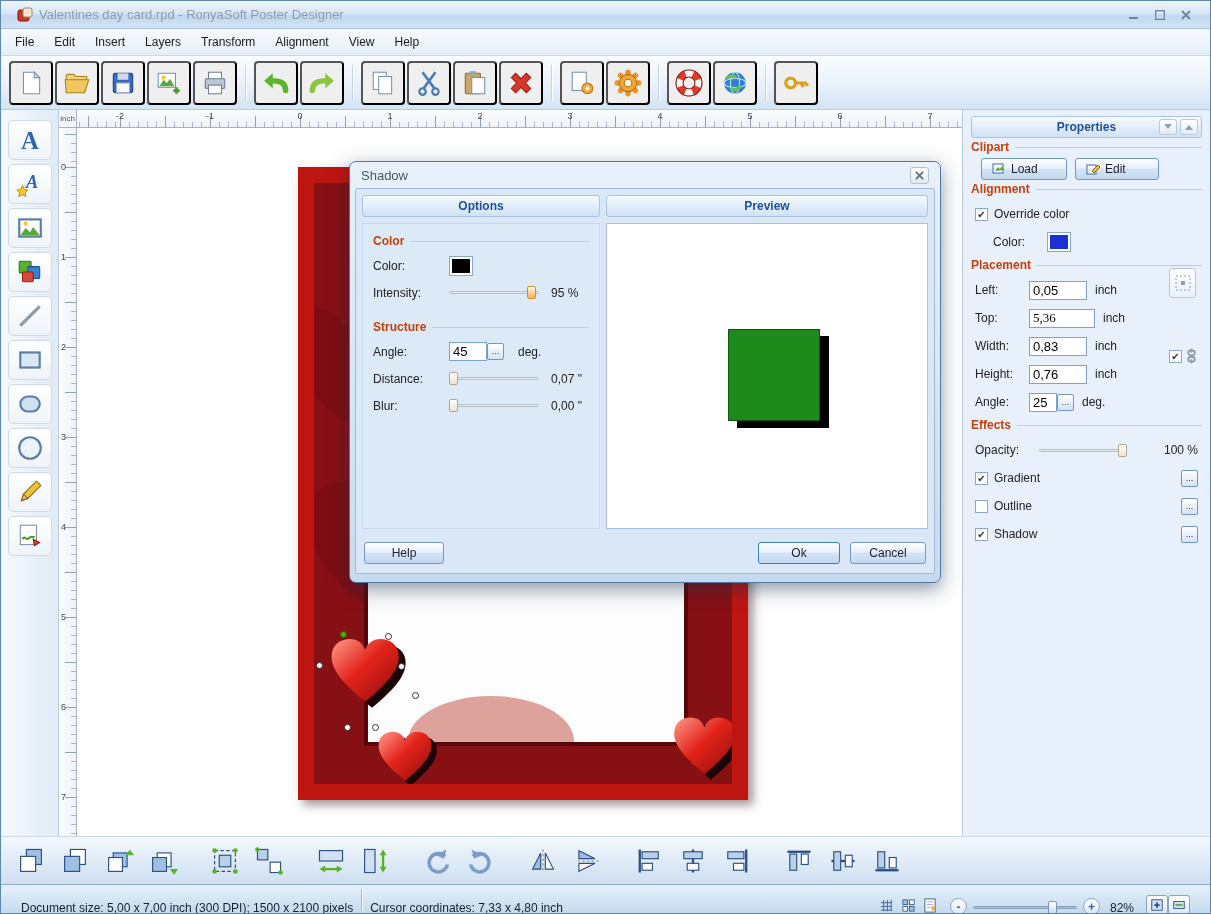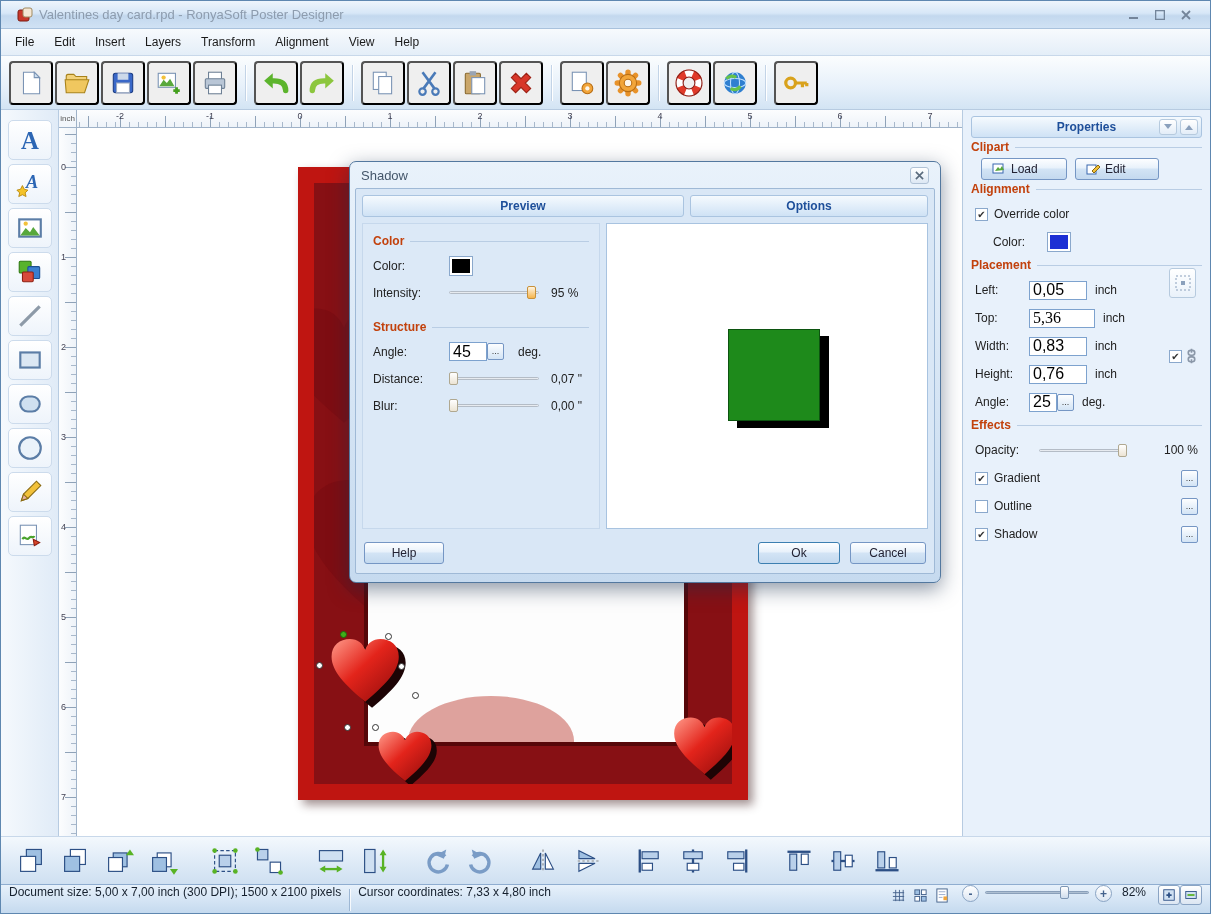--- a/index.html
+++ b/index.html
@@ -68,21 +68,21 @@
   .hdr-btns{position:absolute;right:3px;top:2px;display:flex;gap:3px;}
   .hdr-btn{width:18px;height:16px;border:1px solid #b6cade;border-radius:3px;background:linear-gradient(#fff,#e3edf8);
     display:flex;align-items:center;justify-content:center;padding:0;}
   .grp{display:flex;align-items:center;gap:6px;color:#c2410c;font-weight:bold;margin:2px 0 4px;}
   .grp::after{content:"";flex:1;height:1px;background:#b9cde4;}
   .btn{height:22px;padding:0 10px;border:1px solid #7596c4;border-radius:3px;color:#223;font-size:12px;
     background:linear-gradient(#fdfeff,#e8f1fb 45%,#d3e4f5 50%,#c4d9ef);display:inline-flex;align-items:center;gap:5px;
     font-family:inherit;}
   .cb{width:13px;height:13px;background:#fff;border:1px solid #8aa8cc;display:inline-flex;align-items:center;
     justify-content:center;font-size:10px;color:#333;flex:none;}
-  .inp{height:19px;border:1px solid #7da2ce;background:#fff;font-size:16px;padding:0 3px;font-family:inherit;}
+  .inp{height:19px;border:1px solid #7da2ce;background:#fff;font-size:13px;padding:0 3px;font-family:inherit;}
   .dots{width:17px;height:17px;border:1px solid #7596c4;border-radius:2px;font-size:9px;line-height:1;color:#333;
     background:linear-gradient(#fdfeff,#d3e4f5);padding:0;font-family:inherit;}
   .prow{display:flex;align-items:center;height:28px;padding-left:4px;}
   .prow .lab{width:54px;color:#222;}
   .prow .unit{margin-left:8px;color:#222;}
   .crow{display:flex;align-items:center;height:28px;gap:6px;padding-left:4px;}
   .slider{position:relative;height:15px;}
   .slider .track{position:absolute;left:0;right:0;top:6px;height:3px;background:#e7ebf0;border:1px solid #b4bcc6;border-radius:2px;}
   .slider .thumb{position:absolute;top:1px;width:9px;height:13px;border-radius:2px;
     background:linear-gradient(#fef4e2,#f6b54d);border:1px solid #c8913a;}
@@ -111,21 +111,21 @@
   .swatch-btn .fill{flex:1;}
   .preview-shape{position:absolute;width:92px;height:92px;}
 
   
   #bottombar{position:absolute;left:0;right:0;top:835px;height:48px;display:flex;align-items:center;gap:4px;padding:0 10px;
     background:linear-gradient(#f3f8fd,#dcE9f6 60%,#cfe0f1);border-top:1px solid #c8d8ea;}
   .bbtn{width:40px;height:38px;display:flex;align-items:center;justify-content:center;background:none;border:none;padding:0;}
   .bgap{width:14px;}
 
   
-  #statusbar{position:absolute;left:0;right:0;top:883px;height:31px;display:flex;align-items:flex-start;padding:0 8px;
+  #statusbar{position:absolute;left:0;right:0;top:883px;height:31px;display:flex;align-items:flex-end;padding:0 20px;
     background:linear-gradient(#e7f1fb,#c2d8ee);border-top:1px solid #8fadd0;font-size:12px;color:#15202e;}
   .sdiv{width:1px;align-self:stretch;margin:4px 8px;background:#9db7d4;box-shadow:1px 0 0 rgba(255,255,255,.8);}
   .zbtn{width:17px;height:17px;border-radius:50%;border:1px solid #8aa4c4;background:linear-gradient(#fff,#dce6f2);
     color:#44628c;font-weight:bold;font-size:12px;line-height:1;display:flex;align-items:center;justify-content:center;padding:0;}
   #zoomslider{position:relative;width:104px;height:15px;margin:0 6px;}
   #zoomslider .track{position:absolute;left:0;right:0;top:6px;height:3px;background:#aebfd2;border:1px solid #8aa0ba;border-radius:2px;}
   #zoomslider .thumb{position:absolute;left:75px;top:1px;width:9px;height:13px;border-radius:2px;
     background:linear-gradient(#fff,#cfdded);border:1px solid #7d96b4;}
   .sbtn{width:22px;height:20px;border:1px solid #8aa4c4;border-radius:3px;background:linear-gradient(#fff,#dce6f2);
     display:flex;align-items:center;justify-content:center;padding:0;}
@@ -551,22 +551,22 @@
     <div class="dlg-title">
       <span>Shadow</span>
       <button class="dlg-close">
           <svg width="9" height="9" viewBox="0 0 10 10">
             <path d="M1 1l8 8M9 1l-8 8" stroke="#5a6b7d" stroke-width="1.8"></path>
           </svg>
         </button>
     </div>
     <div class="dlg-client">
       <div style="display:flex;gap:6px">
+        <div class="panel-hdr" style="width:238px">Options</div>
         <div class="panel-hdr" style="flex:1">Preview</div>
-        <div class="panel-hdr" style="width:238px">Options</div>
       </div>
       <div class="dlg-cols">
         <div id="options-pane">
           <div class="grp" style="margin-top:8px">Color</div>
           <div class="drow">
             <span class="lab">Color:</span>
             <button class="swatch-btn">
                 <span class="fill" style="background-color: rgb(0, 0, 0);"></span>
               </button>
           </div>

